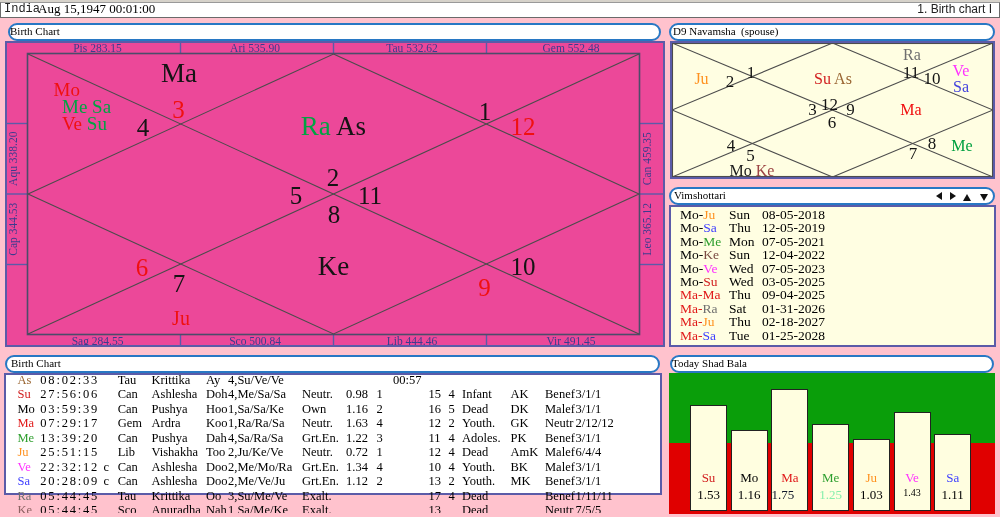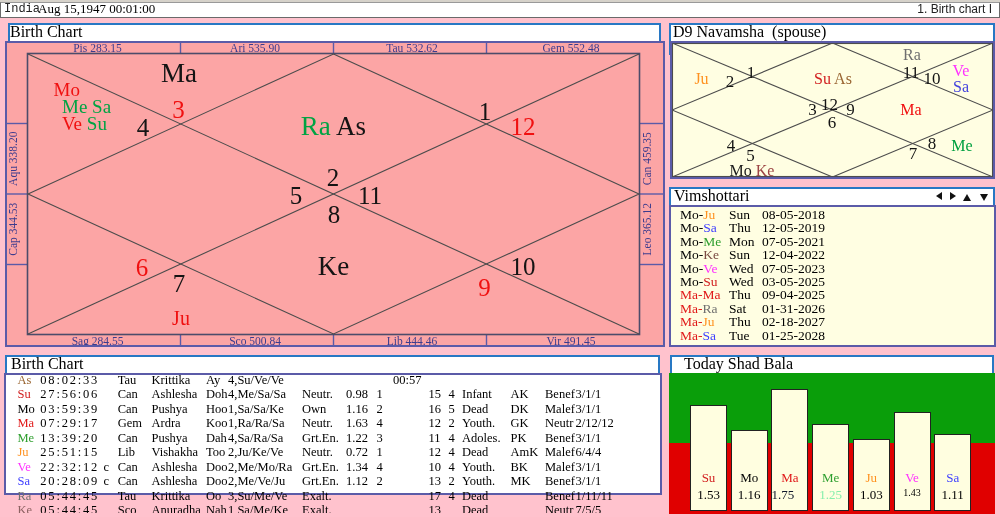--- a/index.html
+++ b/index.html
@@ -1,33 +1,33 @@
 <!DOCTYPE html>
 <html><head><meta charset="utf-8"><style>
 html,body{margin:0;padding:0}
 body{width:1000px;height:517px;background:#ffc2cd;font-family:"Liberation Serif",serif;position:relative;overflow:hidden}
 .abs{position:absolute}
-.pill{position:absolute;background:#fff;border:2px solid #2878c4;border-radius:0;box-sizing:border-box;height:32px;font-size:16px;line-height:11px;padding:1px 0 0 0;color:#000}
+.pill{position:absolute;background:#fff;border:2px solid #2878c4;border-radius:9px;box-sizing:border-box;height:18px;font-size:11px;line-height:11px;padding:1px 0 0 0;color:#000}
 svg text{font-family:"Liberation Serif",serif}
 </style></head>
 <body>
 
 <div class="abs" style="left:0;top:0;width:1000px;height:2px;background:#d6d2ca"></div>
 <div class="abs" style="left:0;top:2px;width:998px;height:14px;background:#fff;border:1px solid #6a6a6a;border-top-color:#999"></div>
 <div class="abs" style="left:4px;top:3px;font-family:Liberation Mono, monospace;font-size:12px;line-height:13px;color:#222">India</div>
 <div class="abs" style="left:38px;top:2px;font-size:13px;line-height:14px;color:#000">Aug 15,1947 00:01:00</div>
 <div class="abs" style="left:740px;top:3px;width:252px;text-align:right;font-family:'Liberation Sans',sans-serif;font-size:12px;line-height:13px;color:#222">1. Birth chart I</div>
 
 <div class="pill" style="left:8px;top:23px;width:653px">Birth Chart</div>
 <div class="pill" style="left:669px;top:23px;width:326px;padding-left:2px">D9 Navamsha&nbsp; (spouse)</div>
 <div class="pill" style="left:669px;top:187px;width:326px;padding-left:3px">Vimshottari<div style="position:absolute;left:265px;top:3px;width:0;height:0;border-right:6px solid #111;border-top:4.5px solid transparent;border-bottom:4.5px solid transparent"></div><div style="position:absolute;left:279px;top:3px;width:0;height:0;border-left:6px solid #111;border-top:4.5px solid transparent;border-bottom:4.5px solid transparent"></div><div style="position:absolute;left:292px;top:4.5px;width:0;height:0;border-bottom:7px solid #111;border-left:4.5px solid transparent;border-right:4.5px solid transparent"></div><div style="position:absolute;left:309px;top:4.5px;width:0;height:0;border-top:7px solid #111;border-left:4.5px solid transparent;border-right:4.5px solid transparent"></div></div>
 <div class="pill" style="left:5px;top:355px;width:655px;padding-left:4px">Birth Chart</div>
-<div class="pill" style="left:670px;top:355px;width:324px;padding-left:12px">Today Shad Bala</div>
+<div class="pill" style="left:670px;top:355px;width:324px;padding-left:0">Today Shad Bala</div>
 
-<div class="abs" style="left:5px;top:41px;width:660px;height:306px;box-sizing:border-box;border:2px solid #5b5ba8;background:#fca5a5">
+<div class="abs" style="left:5px;top:41px;width:660px;height:306px;box-sizing:border-box;border:2px solid #5b5ba8;background:#ec4899">
 <svg width="656" height="302" viewBox="0 0 656 302">
 <g stroke="#5b5ba8" stroke-width="1.4">
 <line x1="173.5" y1="0" x2="173.5" y2="10"></line>
         <line x1="326.5" y1="0" x2="326.5" y2="10"></line>
         <line x1="479.5" y1="0" x2="479.5" y2="10"></line>
 <line x1="173.5" y1="292" x2="173.5" y2="302"></line>
         <line x1="326.5" y1="292" x2="326.5" y2="302"></line>
         <line x1="479.5" y1="292" x2="479.5" y2="302"></line>
 <line x1="0" y1="80.5" x2="20" y2="80.5"></line>
         <line x1="0" y1="151" x2="20" y2="151"></line>

